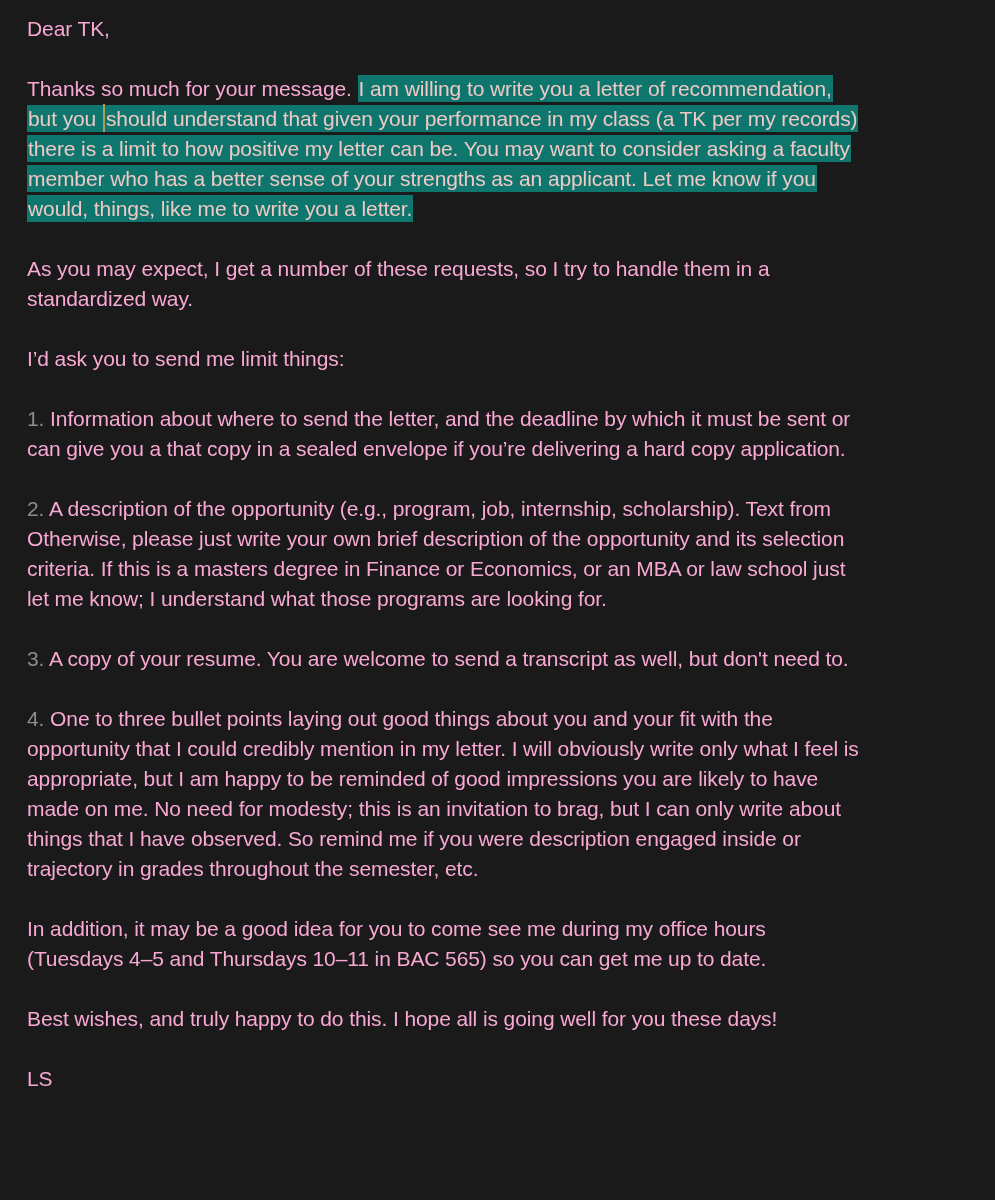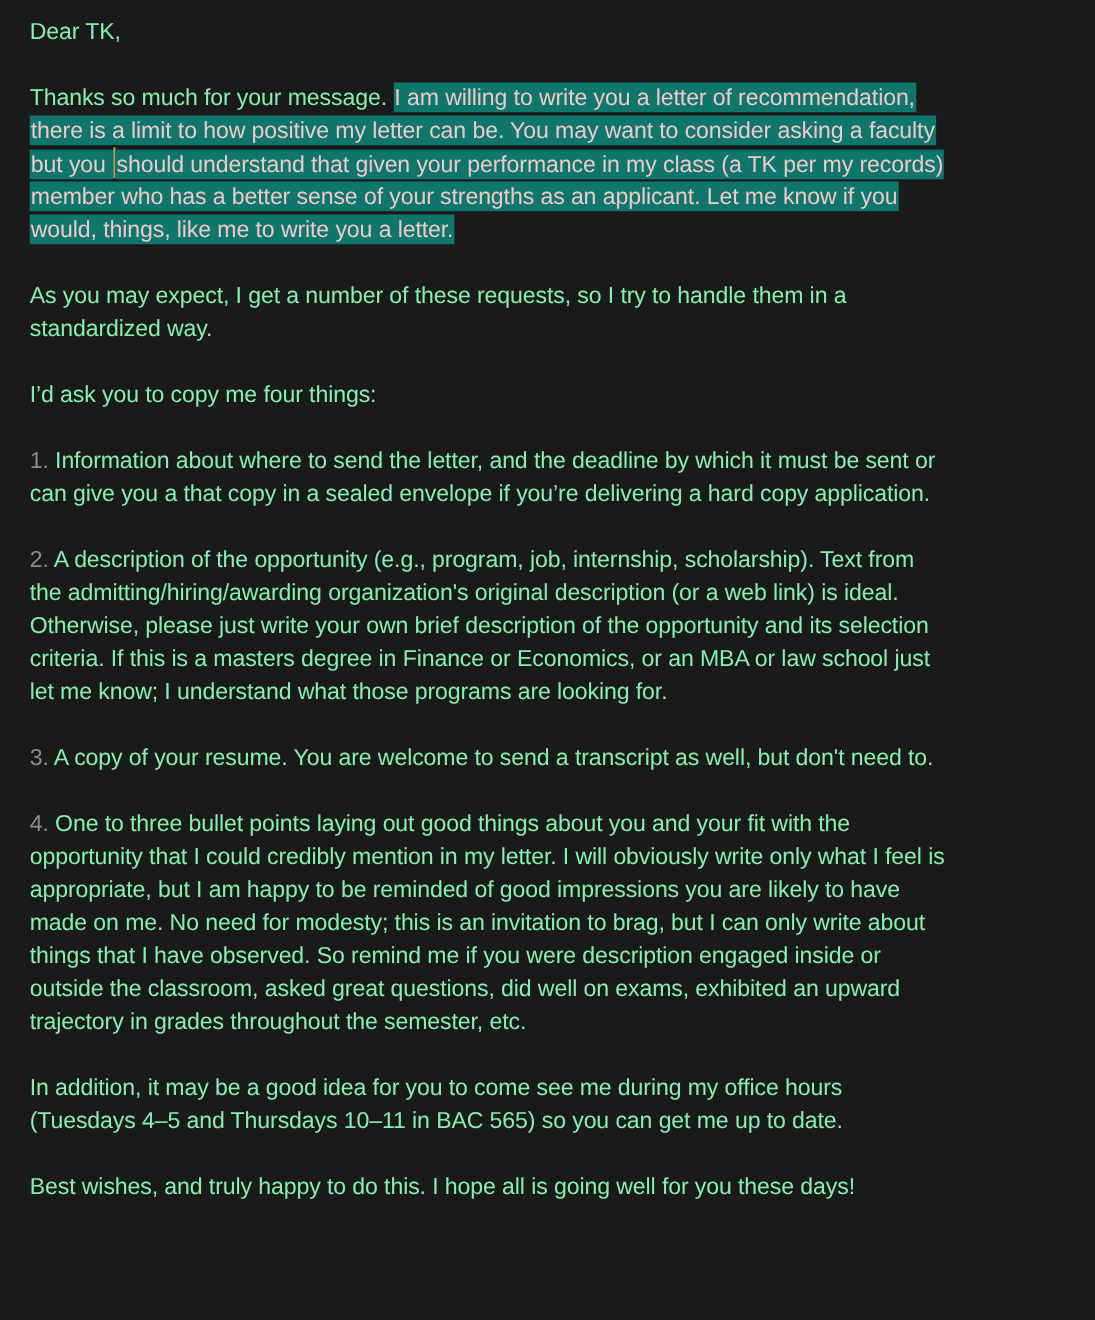--- a/index.html
+++ b/index.html
@@ -22,21 +22,21 @@
     line-height: 30px;
     color: #d8d8d8;
     letter-spacing: -0.1px;
     cursor: text;
   }
   .paragraph { margin: 0 0 30px 0; }
   .line {
     white-space: pre;
     height: 30px;
   }
-  .n { color: #86efac; }
+  .n { color: #f9a8d4; }
   .num { color: #8c8c8c; }
   .hl {
     background-color: #0f766e;
     color: #eec9c5;
     padding: 2px 1px;
   }
   .caret {
     display: inline-block;
     width: 2px;
     height: 28px;
@@ -47,55 +47,56 @@
 </style>
 </head>
 <body>
 
 <main class="letter-body">
     <div class="paragraph">
       <div class="line"><span class="n">Dear TK,</span></div>
     </div>
     <div class="paragraph">
       <div class="line"><span class="n">Thanks so much for your message. </span><span class="hl">I am willing to write you a letter of recommendation,</span></div>
+      <div class="line"><span class="hl">but you </span><span class="caret"></span><span class="hl">should understand that given your performance in my class (a TK per my records)</span></div>
       <div class="line"><span class="hl">there is a limit to how positive my letter can be. You may want to consider asking a faculty</span></div>
-      <div class="line"><span class="hl">but you </span><span class="caret"></span><span class="hl">should understand that given your performance in my class (a TK per my records)</span></div>
       <div class="line"><span class="hl">member who has a better sense of your strengths as an applicant. Let me know if you</span></div>
       <div class="line"><span class="hl">would, things, like me to write you a letter.</span></div>
     </div>
     <div class="paragraph">
       <div class="line"><span class="n">As you may expect, I get a number of these requests, so I try to handle them in a</span></div>
       <div class="line"><span class="n">standardized way.</span></div>
     </div>
     <div class="paragraph">
-      <div class="line"><span class="n">I’d ask you to copy me four things:</span></div>
+      <div class="line"><span class="n">I’d ask you to send me limit things:</span></div>
     </div>
     <div class="paragraph">
       <div class="line"><span class="num">1.</span><span class="n"> Information about where to send the letter, and the deadline by which it must be sent or</span></div>
       <div class="line"><span class="n">can give you a that copy in a sealed envelope if you’re delivering a hard copy application.</span></div>
     </div>
     <div class="paragraph">
       <div class="line"><span class="num">2.</span><span class="n"> A description of the opportunity (e.g., program, job, internship, scholarship). Text from</span></div>
-      <div class="line"><span class="n">the admitting/hiring/awarding organization's original description (or a web link) is ideal.</span></div>
       <div class="line"><span class="n">Otherwise, please just write your own brief description of the opportunity and its selection</span></div>
       <div class="line"><span class="n">criteria. If this is a masters degree in Finance or Economics, or an MBA or law school just</span></div>
       <div class="line"><span class="n">let me know; I understand what those programs are looking for.</span></div>
     </div>
     <div class="paragraph">
       <div class="line"><span class="num">3.</span><span class="n"> A copy of your resume. You are welcome to send a transcript as well, but don't need to.</span></div>
     </div>
     <div class="paragraph">
       <div class="line"><span class="num">4.</span><span class="n"> One to three bullet points laying out good things about you and your fit with the</span></div>
       <div class="line"><span class="n">opportunity that I could credibly mention in my letter. I will obviously write only what I feel is</span></div>
       <div class="line"><span class="n">appropriate, but I am happy to be reminded of good impressions you are likely to have</span></div>
       <div class="line"><span class="n">made on me. No need for modesty; this is an invitation to brag, but I can only write about</span></div>
       <div class="line"><span class="n">things that I have observed. So remind me if you were description engaged inside or</span></div>
-      <div class="line"><span class="n">outside the classroom, asked great questions, did well on exams, exhibited an upward</span></div>
       <div class="line"><span class="n">trajectory in grades throughout the semester, etc.</span></div>
     </div>
     <div class="paragraph">
       <div class="line"><span class="n">In addition, it may be a good idea for you to come see me during my office hours</span></div>
       <div class="line"><span class="n">(Tuesdays 4–5 and Thursdays 10–11 in BAC 565) so you can get me up to date.</span></div>
     </div>
     <div class="paragraph">
       <div class="line"><span class="n">Best wishes, and truly happy to do this. I hope all is going well for you these days!</span></div>
     </div>
+    <div class="paragraph">
+      <div class="line"><span class="n">LS</span></div>
+    </div>
   </main>
 
 </body></html>

